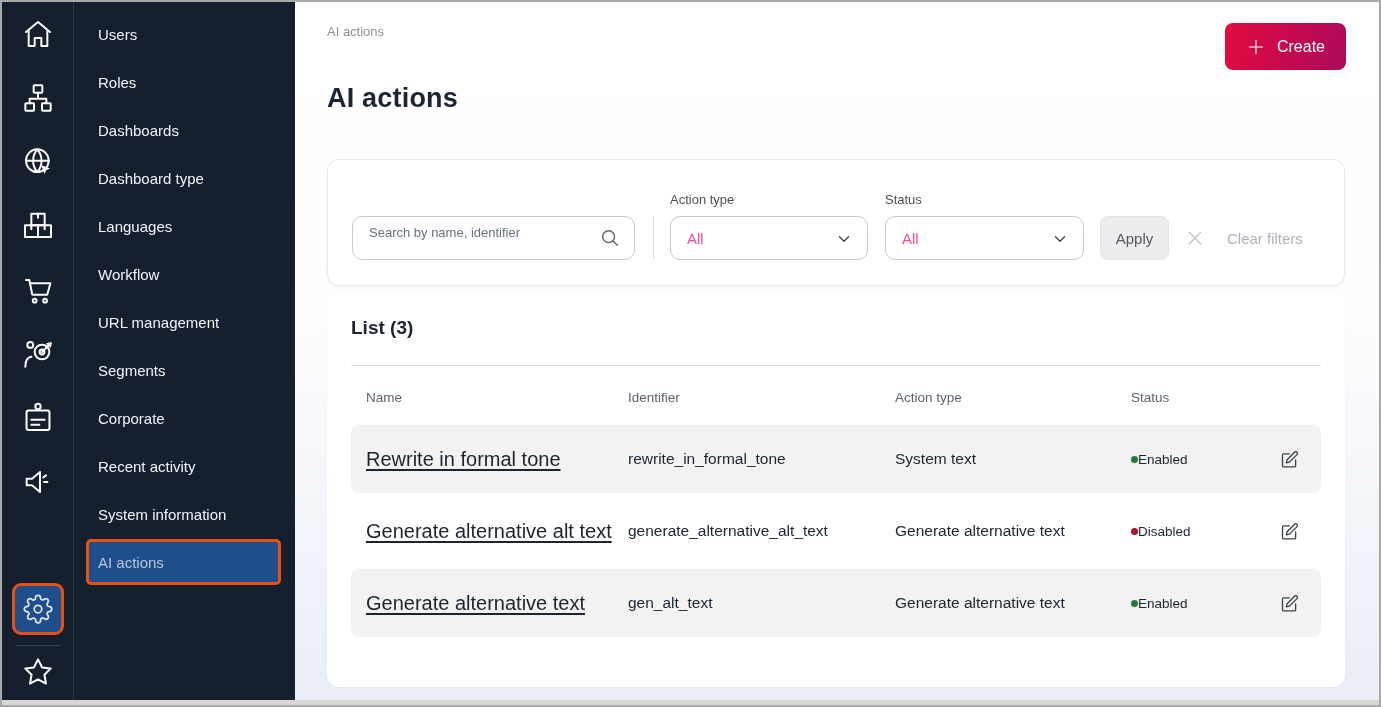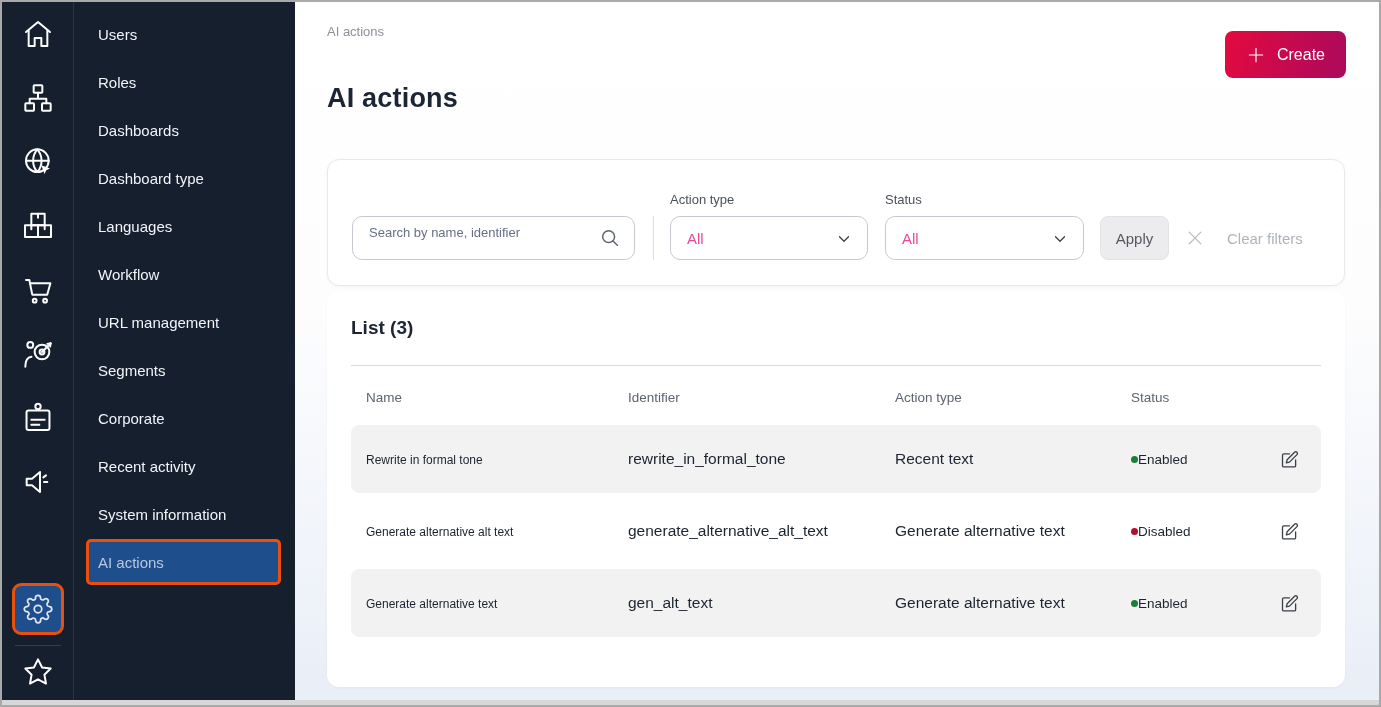--- a/index.html
+++ b/index.html
@@ -31,21 +31,21 @@
                color:#f2f4f7; font-size:15px; cursor:pointer; }
   .menu-item.active { height:46px; margin:1px 14px 1px 12px; padding-left:9px;
                       background:#1e4e8c; border:3px solid #e8500f; border-radius:5px;
                       color:#b9c7de; }
 
   
   .content { flex:1; position:relative; padding:22px 34px 0 32px;
              background:linear-gradient(180deg,#ffffff 0%,#fdfdfe 45%,#e9eef7 100%);
              overflow:hidden; }
   .breadcrumb { font-size:13px; color:#8b9099; }
-  .create-btn { position:absolute; top:29px; right:33px; height:47px; padding:0 21px;
+  .create-btn { position:absolute; top:21px; right:33px; height:47px; padding:0 21px;
                 display:flex; align-items:center; gap:11px; border:none; border-radius:8px;
                 background:linear-gradient(105deg,#e40a3e 0%,#c40950 55%,#ab0a5c 100%);
                 color:#fff; font-size:16px; font-family:inherit; cursor:pointer; }
   .create-btn svg { width:20px; height:20px; stroke:#fff; stroke-width:1.4; fill:none; stroke-linecap:round; }
   .page-title { margin-top:44px; font-size:27px; font-weight:700; color:#1c2534; letter-spacing:.2px; }
 
   
   .filter-card { margin-top:45px; width:1018px; height:127px; background:#fff;
                  border:1px solid #e7e8ec; border-radius:12px; box-shadow:0 1px 3px rgba(20,30,50,.04);
                  padding:0 24px 25px 24px; display:flex; align-items:flex-end; }
@@ -77,21 +77,21 @@
                box-shadow:0 1px 3px rgba(20,30,50,.04); padding:26px 24px 50px 24px; }
   .list-title { font-size:19px; font-weight:700; color:#1c2534; }
   .list-divider { height:1px; background:#d8dadd; margin-top:26px; }
   .tbl-head, .tbl-row { display:grid; grid-template-columns:262px 267px 236px 140px 1fr;
                         align-items:center; padding:0 18px 0 15px; }
   .tbl-head { margin-top:22px; height:18px; }
   .tbl-head span { font-size:13.5px; color:#5c6470; }
   .rows { margin-top:19px; display:flex; flex-direction:column; gap:4px; }
   .tbl-row { height:68px; border-radius:8px; }
   .tbl-row.shaded { background:#f2f2f3; }
-  .cell-name a { font-size:12px; color:#1b2430; text-underline-offset:3px; cursor:pointer; }
+  .cell-name a { font-size:20px; color:#1b2430; text-decoration:underline; text-underline-offset:3px; cursor:pointer; }
   .cell-id, .cell-type { font-size:15.5px; color:#1b2430; }
   .cell-status { display:flex; align-items:center; }
   .dot { width:7px; height:7px; border-radius:50%; flex-shrink:0; }
   .cell-status span.txt { font-size:13.5px; color:#1b2430; }
   .edit-btn { justify-self:end; width:28px; height:28px; background:none; border:none;
               display:flex; align-items:center; justify-content:center; cursor:pointer; }
   .edit-btn svg { width:21px; height:21px; stroke:#3a4047; stroke-width:1.5; fill:none;
                   stroke-linecap:round; stroke-linejoin:round; }
 </style>
 </head>
@@ -246,21 +246,21 @@
           <span>Identifier</span>
           <span>Action type</span>
           <span>Status</span>
           <span></span>
         </div>
         <div class="rows">
 
           <div class="tbl-row shaded">
             <div class="cell-name"><a>Rewrite in formal tone</a></div>
             <div class="cell-id">rewrite_in_formal_tone</div>
-            <div class="cell-type">Recent text</div>
+            <div class="cell-type">System text</div>
             <div class="cell-status">
               <span class="dot" style="background-color: rgb(29, 125, 55);"></span>
               <span class="txt">Enabled</span>
             </div>
             <button class="edit-btn">
               <svg viewBox="0 0 24 24">
                   <path d="M19 12.5V19a1.5 1.5 0 0 1-1.5 1.5h-12A1.5 1.5 0 0 1 4 19V7a1.5 1.5 0 0 1 1.5-1.5H12"></path>
                   <path d="M17.8 3.7a1.9 1.9 0 0 1 2.7 2.7L12 15l-3.6.9.9-3.6z"></path>
                 </svg>
             </button>

